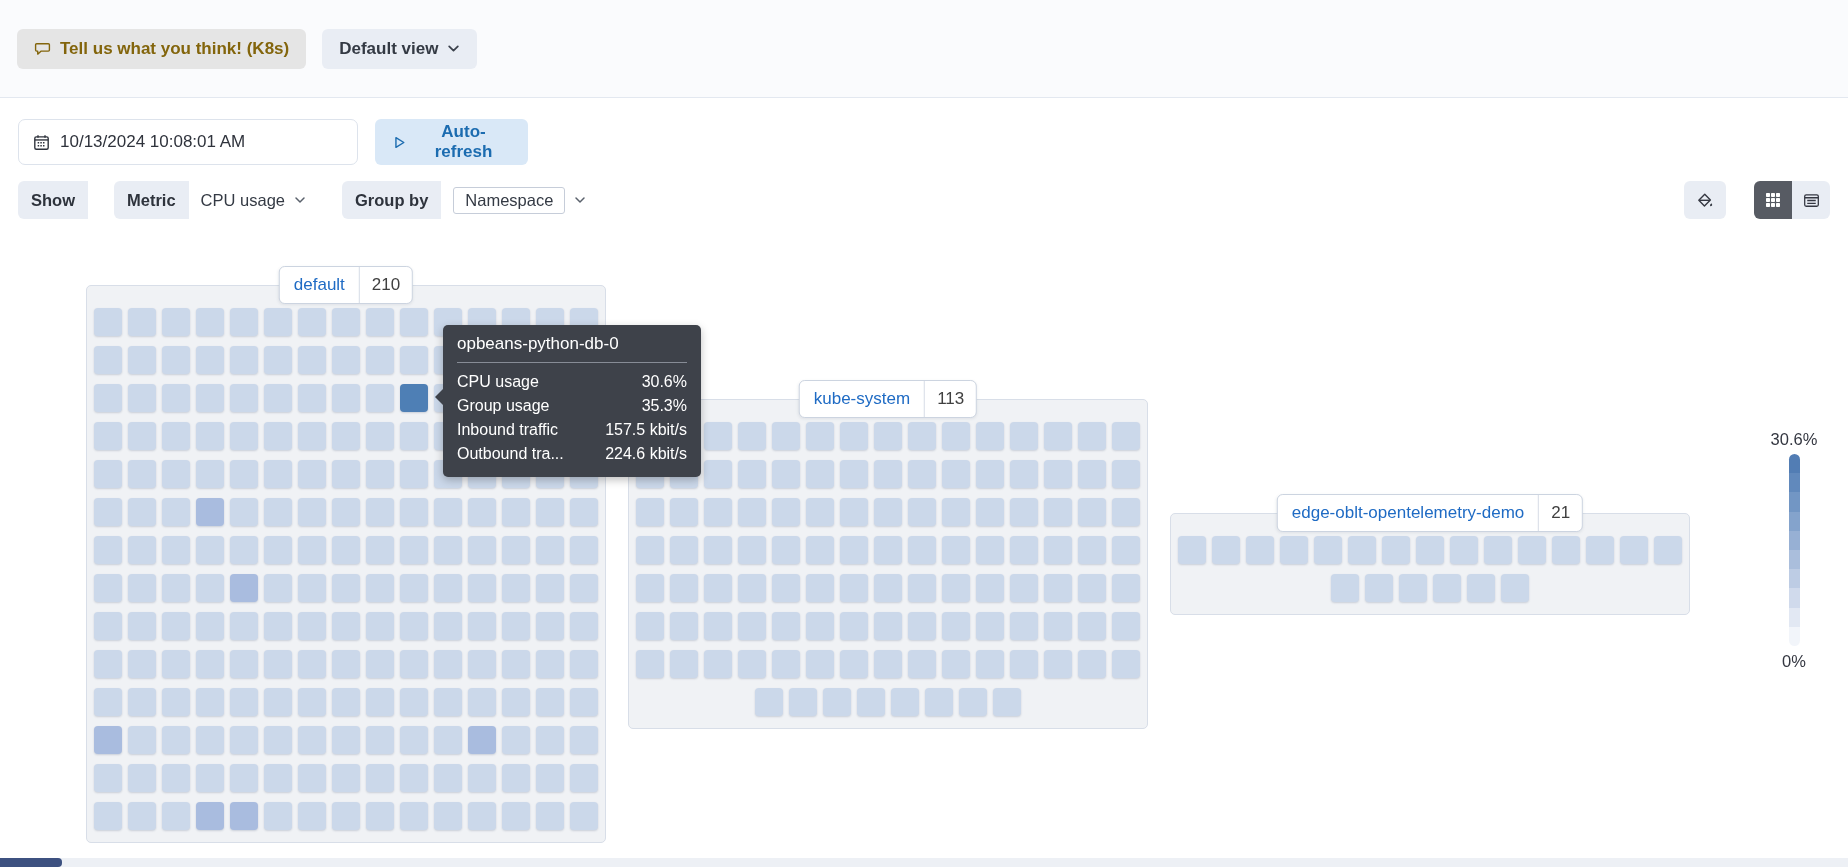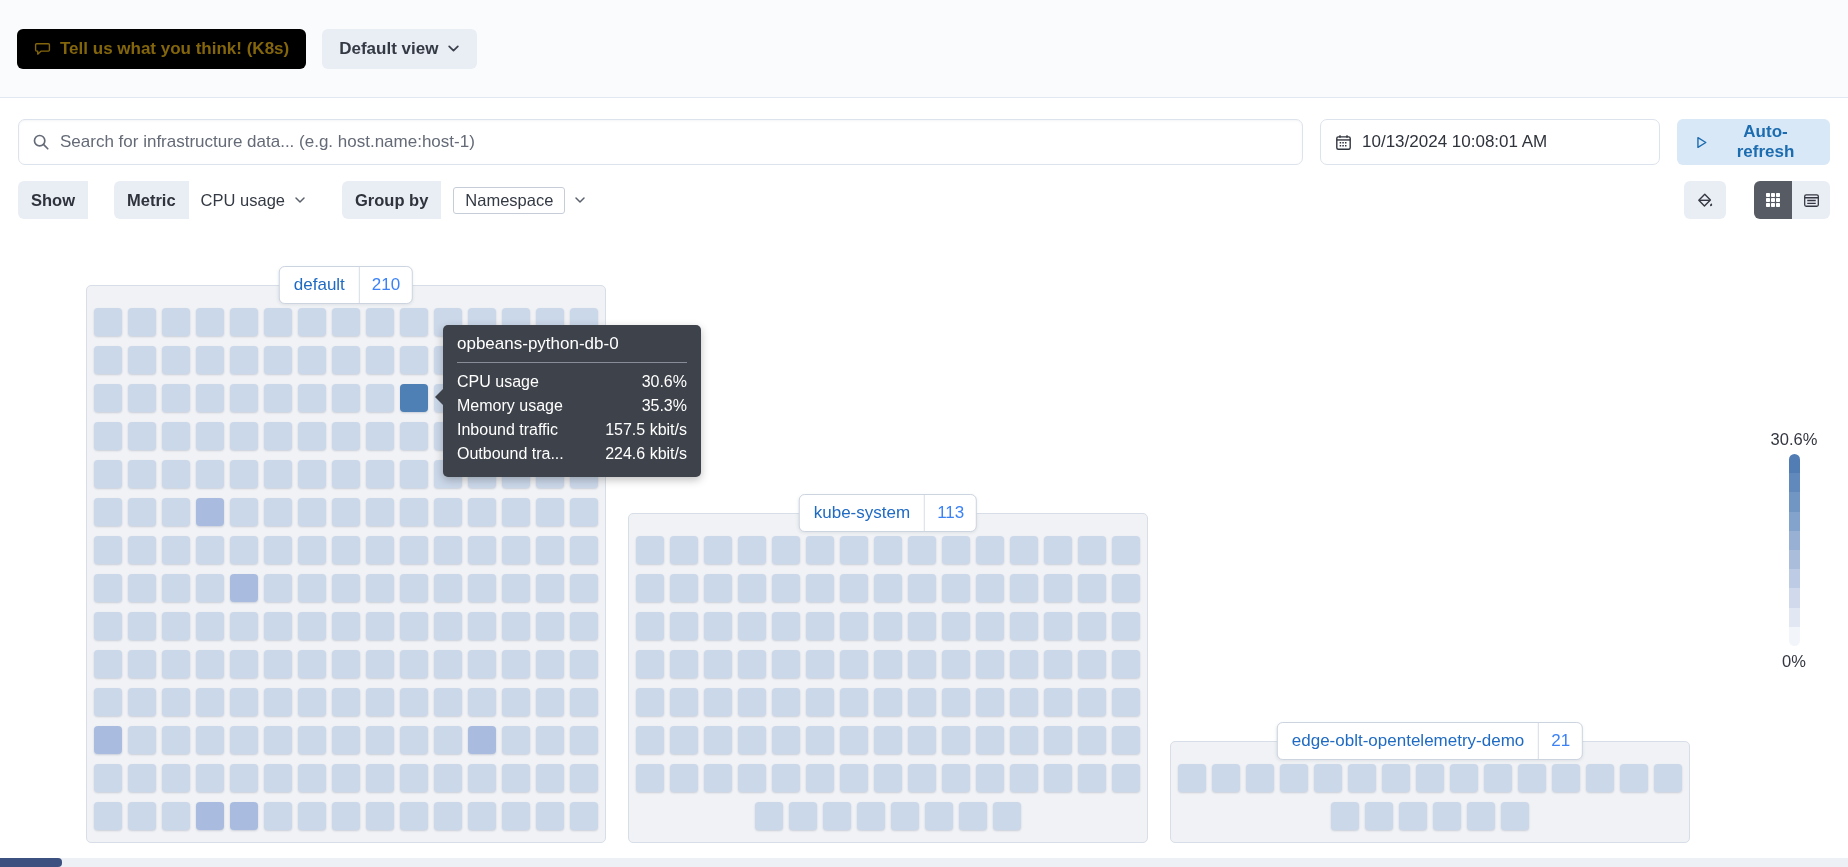--- a/index.html
+++ b/index.html
@@ -13,21 +13,21 @@
   .page-header {
     height:98px; background:#fafbfd; border-bottom:1px solid #e3e8f0;
     display:flex; align-items:center; justify-content:space-between;
     padding:0 17px;
   }
   .page-title { font-size:30px; font-weight:700; color:#1a1d26; letter-spacing:-0.3px; }
   .header-actions { display:flex; align-items:center; gap:16px; }
   .btn { display:flex; align-items:center; gap:9px; border:none; cursor:pointer;
          border-radius:6px; font-family:inherit; font-size:17px; font-weight:600;
          padding:0 17px; height:40px; }
-  .btn-feedback { background:#000000; color:#83650c; }
+  .btn-feedback { background:#e5e5e5; color:#83650c; }
   .btn-defaultview { background:#e9edf4; color:#343a44; }
   
   .toolbar { display:flex; gap:17px; margin:21px 18px 0; align-items:center; }
   .search-box {
     flex:1; height:46px; background:#fff; border:1px solid #dde3ec; border-radius:7px;
     box-shadow:inset 0 1px 2px rgba(120,132,155,.08); display:flex; align-items:center;
     gap:10px; padding:0 13px;
   }
   .search-box input {
     border:none; outline:none; flex:1; font-family:inherit; font-size:17px; color:#343741;
@@ -60,34 +60,34 @@
   .icon-btn {
     width:42px; height:38px; border:none; border-radius:6px; background:#e9edf4;
     display:flex; align-items:center; justify-content:center; cursor:pointer;
   }
   .toggle-group { display:flex; border-radius:6px; overflow:hidden; margin-left:2px; }
   .toggle-btn { width:38px; height:38px; border:none; display:flex; align-items:center;
     justify-content:center; cursor:pointer; }
   .toggle-btn.selected { background:#575b63; }
   .toggle-btn.unselected { background:#e9edf4; }
   
-  .groups-area { display:flex; gap:22px; align-items:flex-end; margin:66px 0 0 86px; }
+  .groups-area { display:flex; gap:22px; align-items:center; margin:66px 0 0 86px; }
   .group-panel {
     width:520px; background:#f0f2f5; border:1px solid #d8dee8; border-radius:5px;
     position:relative; padding:22px 7px 12px;
   }
   .group-chip {
     position:absolute; top:-20px; left:50%; transform:translateX(-50%);
     background:#fff; border:1px solid #ccd4e0; border-radius:6px;
     display:flex; align-items:stretch; font-size:17px; white-space:nowrap;
     box-shadow:0 1px 3px rgba(70,85,110,.10); z-index:3;
   }
   .chip-name { color:#1f6bc4; padding:8px 14px; cursor:pointer; }
   .chip-div { width:1px; background:#d6dce6; }
-  .chip-count { color:#3b82f6; padding:8px 12px; }
+  .chip-count { color:#404040; padding:8px 12px; }
   .waffle { display:grid; column-gap:6px; row-gap:10px; justify-content:center; }
   .waffle-last { display:flex; gap:6px; justify-content:center; margin-top:10px; }
   .cell {
     width:28px; height:28px; border-radius:4px; background:#cbd8ea;
     box-shadow:0 1px 2px rgba(101,119,145,.28); cursor:pointer;
   }
   
   .map-tooltip {
     position:absolute; left:443px; top:325px; width:258px; z-index:6;
     background:#3e424a; color:#fff; border-radius:5px; padding:9px 14px 11px;
@@ -137,29 +137,20 @@
       <span>
         <svg width="13" height="13" viewBox="0 0 12 12">
             <polyline points="2,4 6,8 10,4" fill="none" stroke="#3b414c" stroke-width="1.6" stroke-linecap="round" stroke-linejoin="round"></polyline>
           </svg>
       </span>
     </button>
   </div>
 </div>
 
 <div class="toolbar">
-  <div class="search-box">
-    <span>
-      <svg width="18" height="18" viewBox="0 0 16 16">
-          <circle cx="6.8" cy="6.8" r="4.6" fill="none" stroke="#646a76" stroke-width="1.5"></circle>
-          <line x1="10.4" y1="10.4" x2="14" y2="14" stroke="#646a76" stroke-width="1.5" stroke-linecap="round"></line>
-        </svg>
-    </span>
-    <input type="text" placeholder="Search for infrastructure data... (e.g. host.name:host-1)" style="">
-  </div>
   <div class="date-box">
     <span>
       <svg width="17" height="17" viewBox="0 0 16 16" fill="none" stroke="#2f333c" stroke-width="1.3">
         <rect x="1.7" y="2.7" width="12.6" height="11.6" rx="1.4"></rect>
         <line x1="1.7" y1="5.6" x2="14.3" y2="5.6"></line>
         <line x1="4.7" y1="1.2" x2="4.7" y2="3.6"></line>
           <line x1="11.3" y1="1.2" x2="11.3" y2="3.6"></line>
         <line x1="4.4" y1="8.2" x2="11.6" y2="8.2" stroke-dasharray="1.4 1.1"></line>
         <line x1="4.4" y1="11" x2="11.6" y2="11" stroke-dasharray="1.4 1.1"></line>
       </svg>
@@ -621,21 +612,21 @@
 
 <div class="map-tooltip">
   <div class="tip-arrow"></div>
   <div class="tip-title">opbeans-python-db-0</div>
   <div id="tip-rows">
       <div class="tip-row">
         <span class="tip-label">CPU usage</span>
         <span class="tip-value">30.6%</span>
       </div>
       <div class="tip-row">
-        <span class="tip-label">Memory usage</span>
+        <span class="tip-label">Group usage</span>
         <span class="tip-value">35.3%</span>
       </div>
       <div class="tip-row">
         <span class="tip-label">Inbound traffic</span>
         <span class="tip-value">157.5 kbit/s</span>
       </div>
       <div class="tip-row">
         <span class="tip-label">Outbound tra...</span>
         <span class="tip-value">224.6 kbit/s</span>
       </div>

